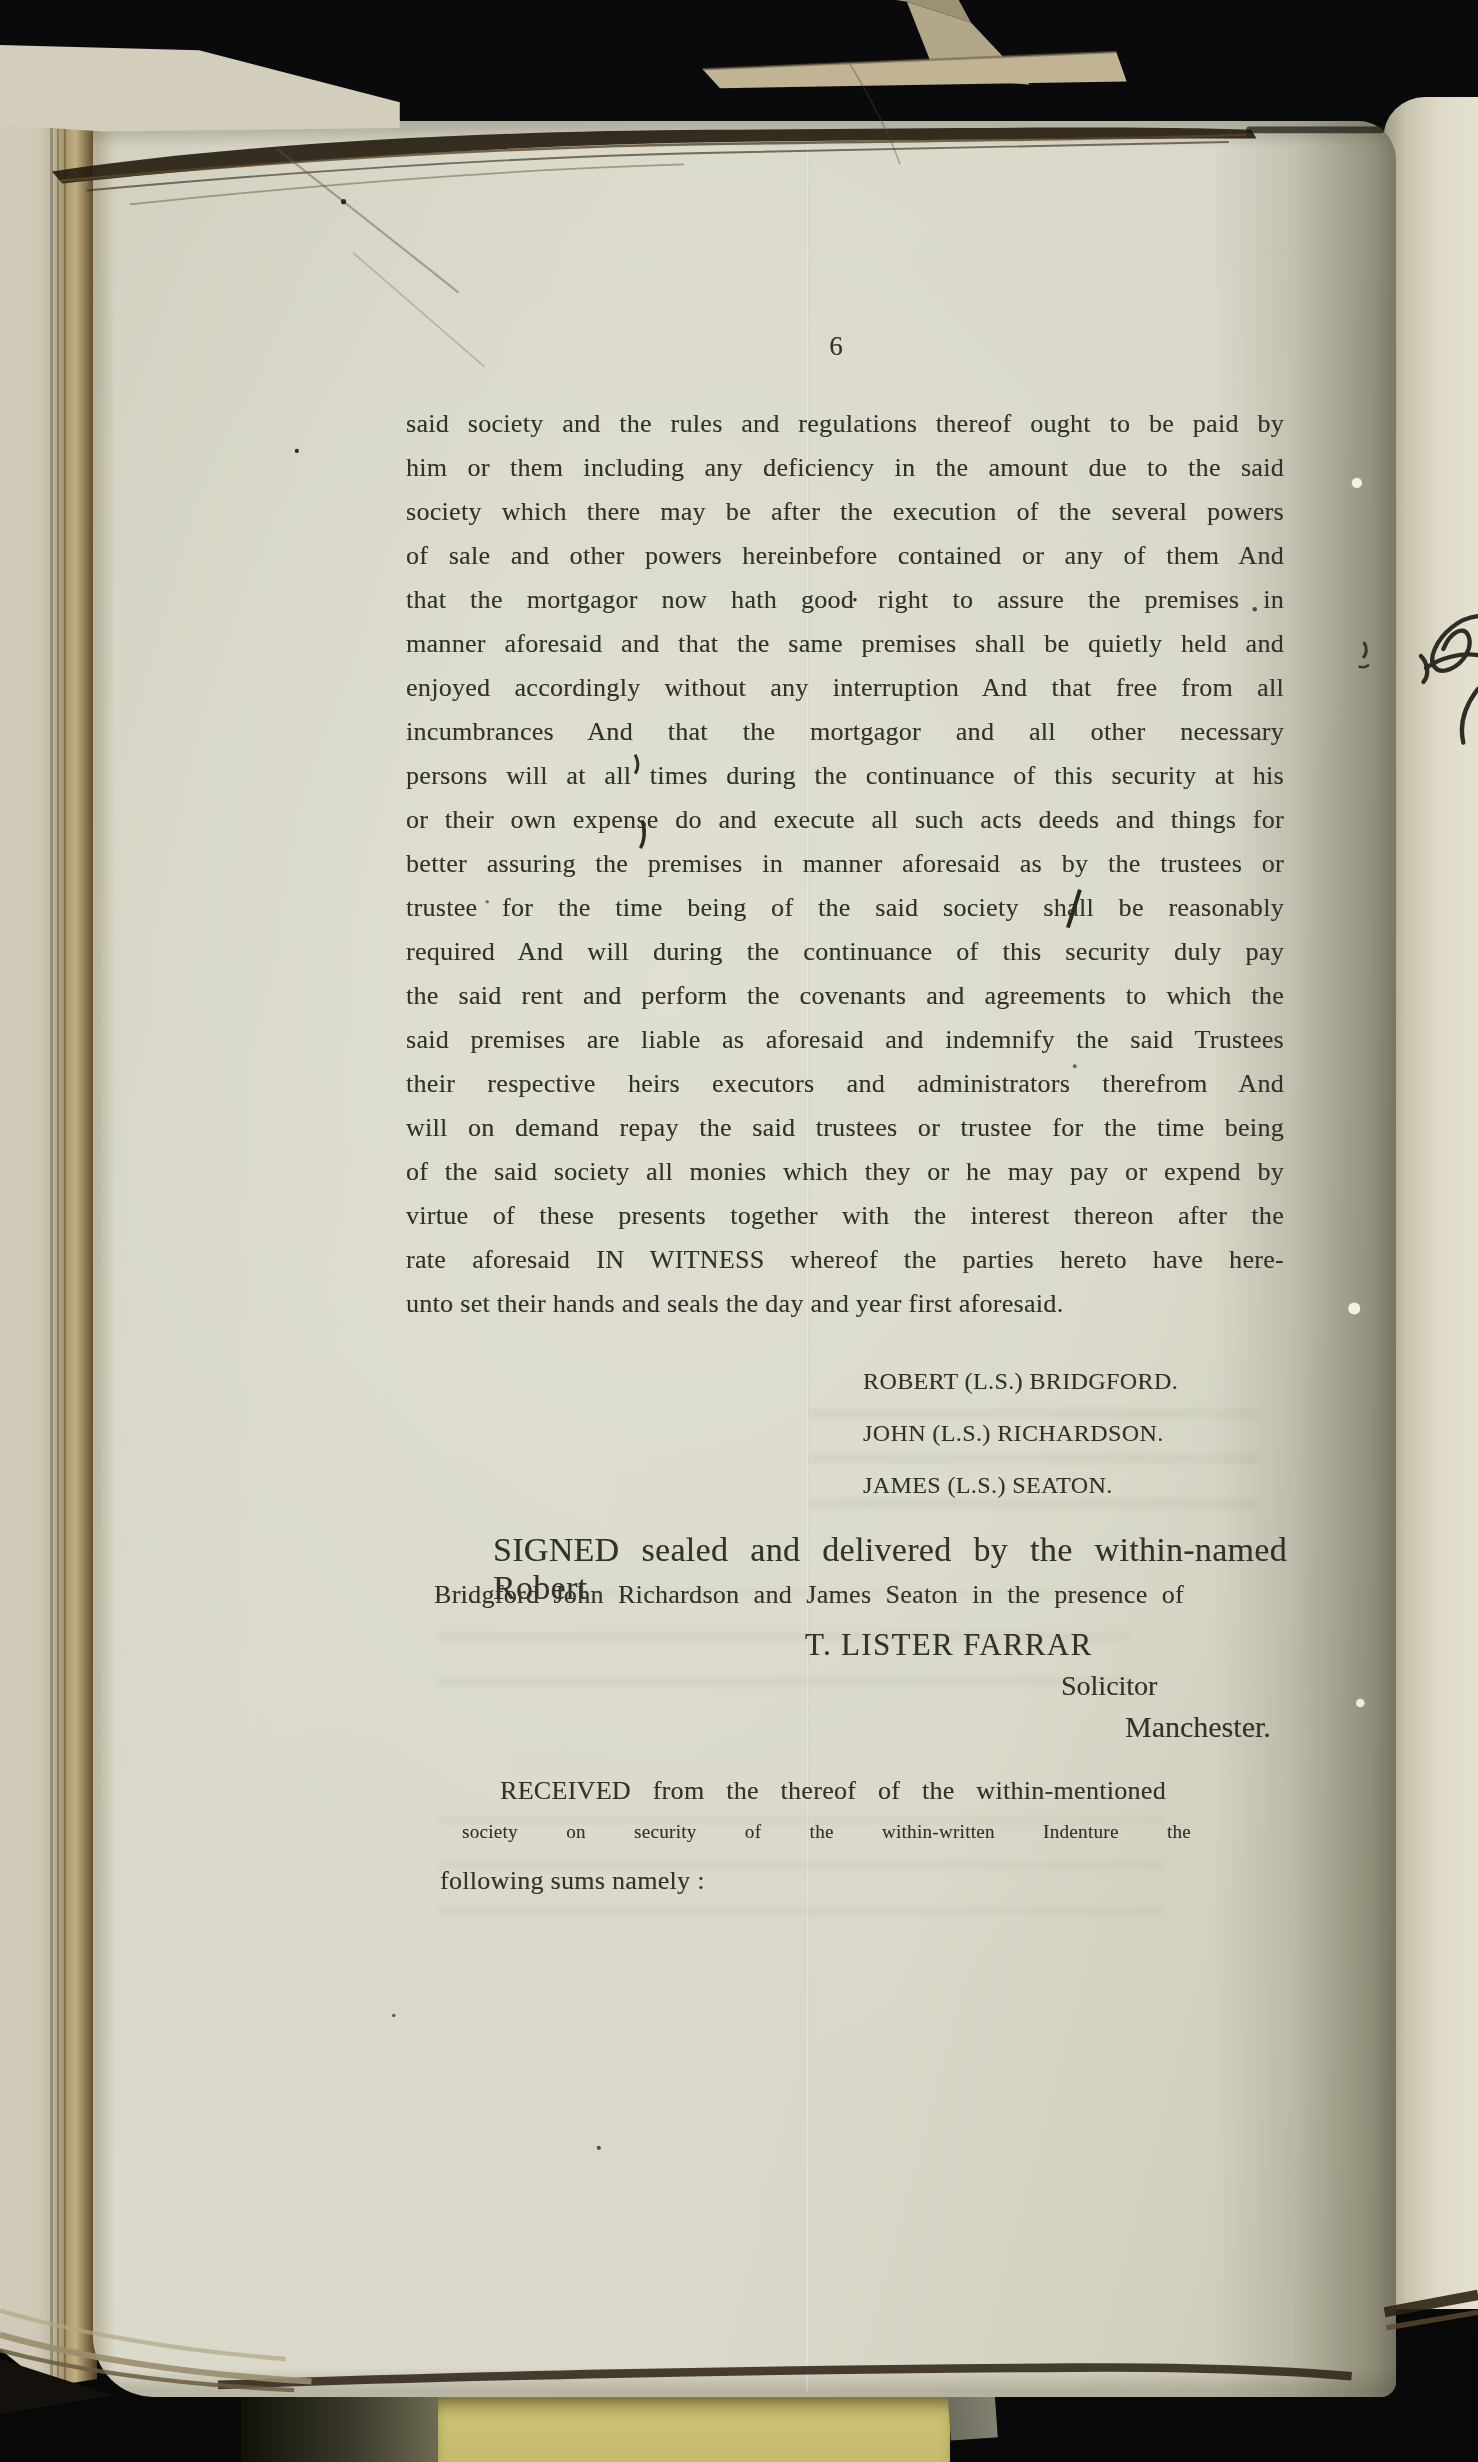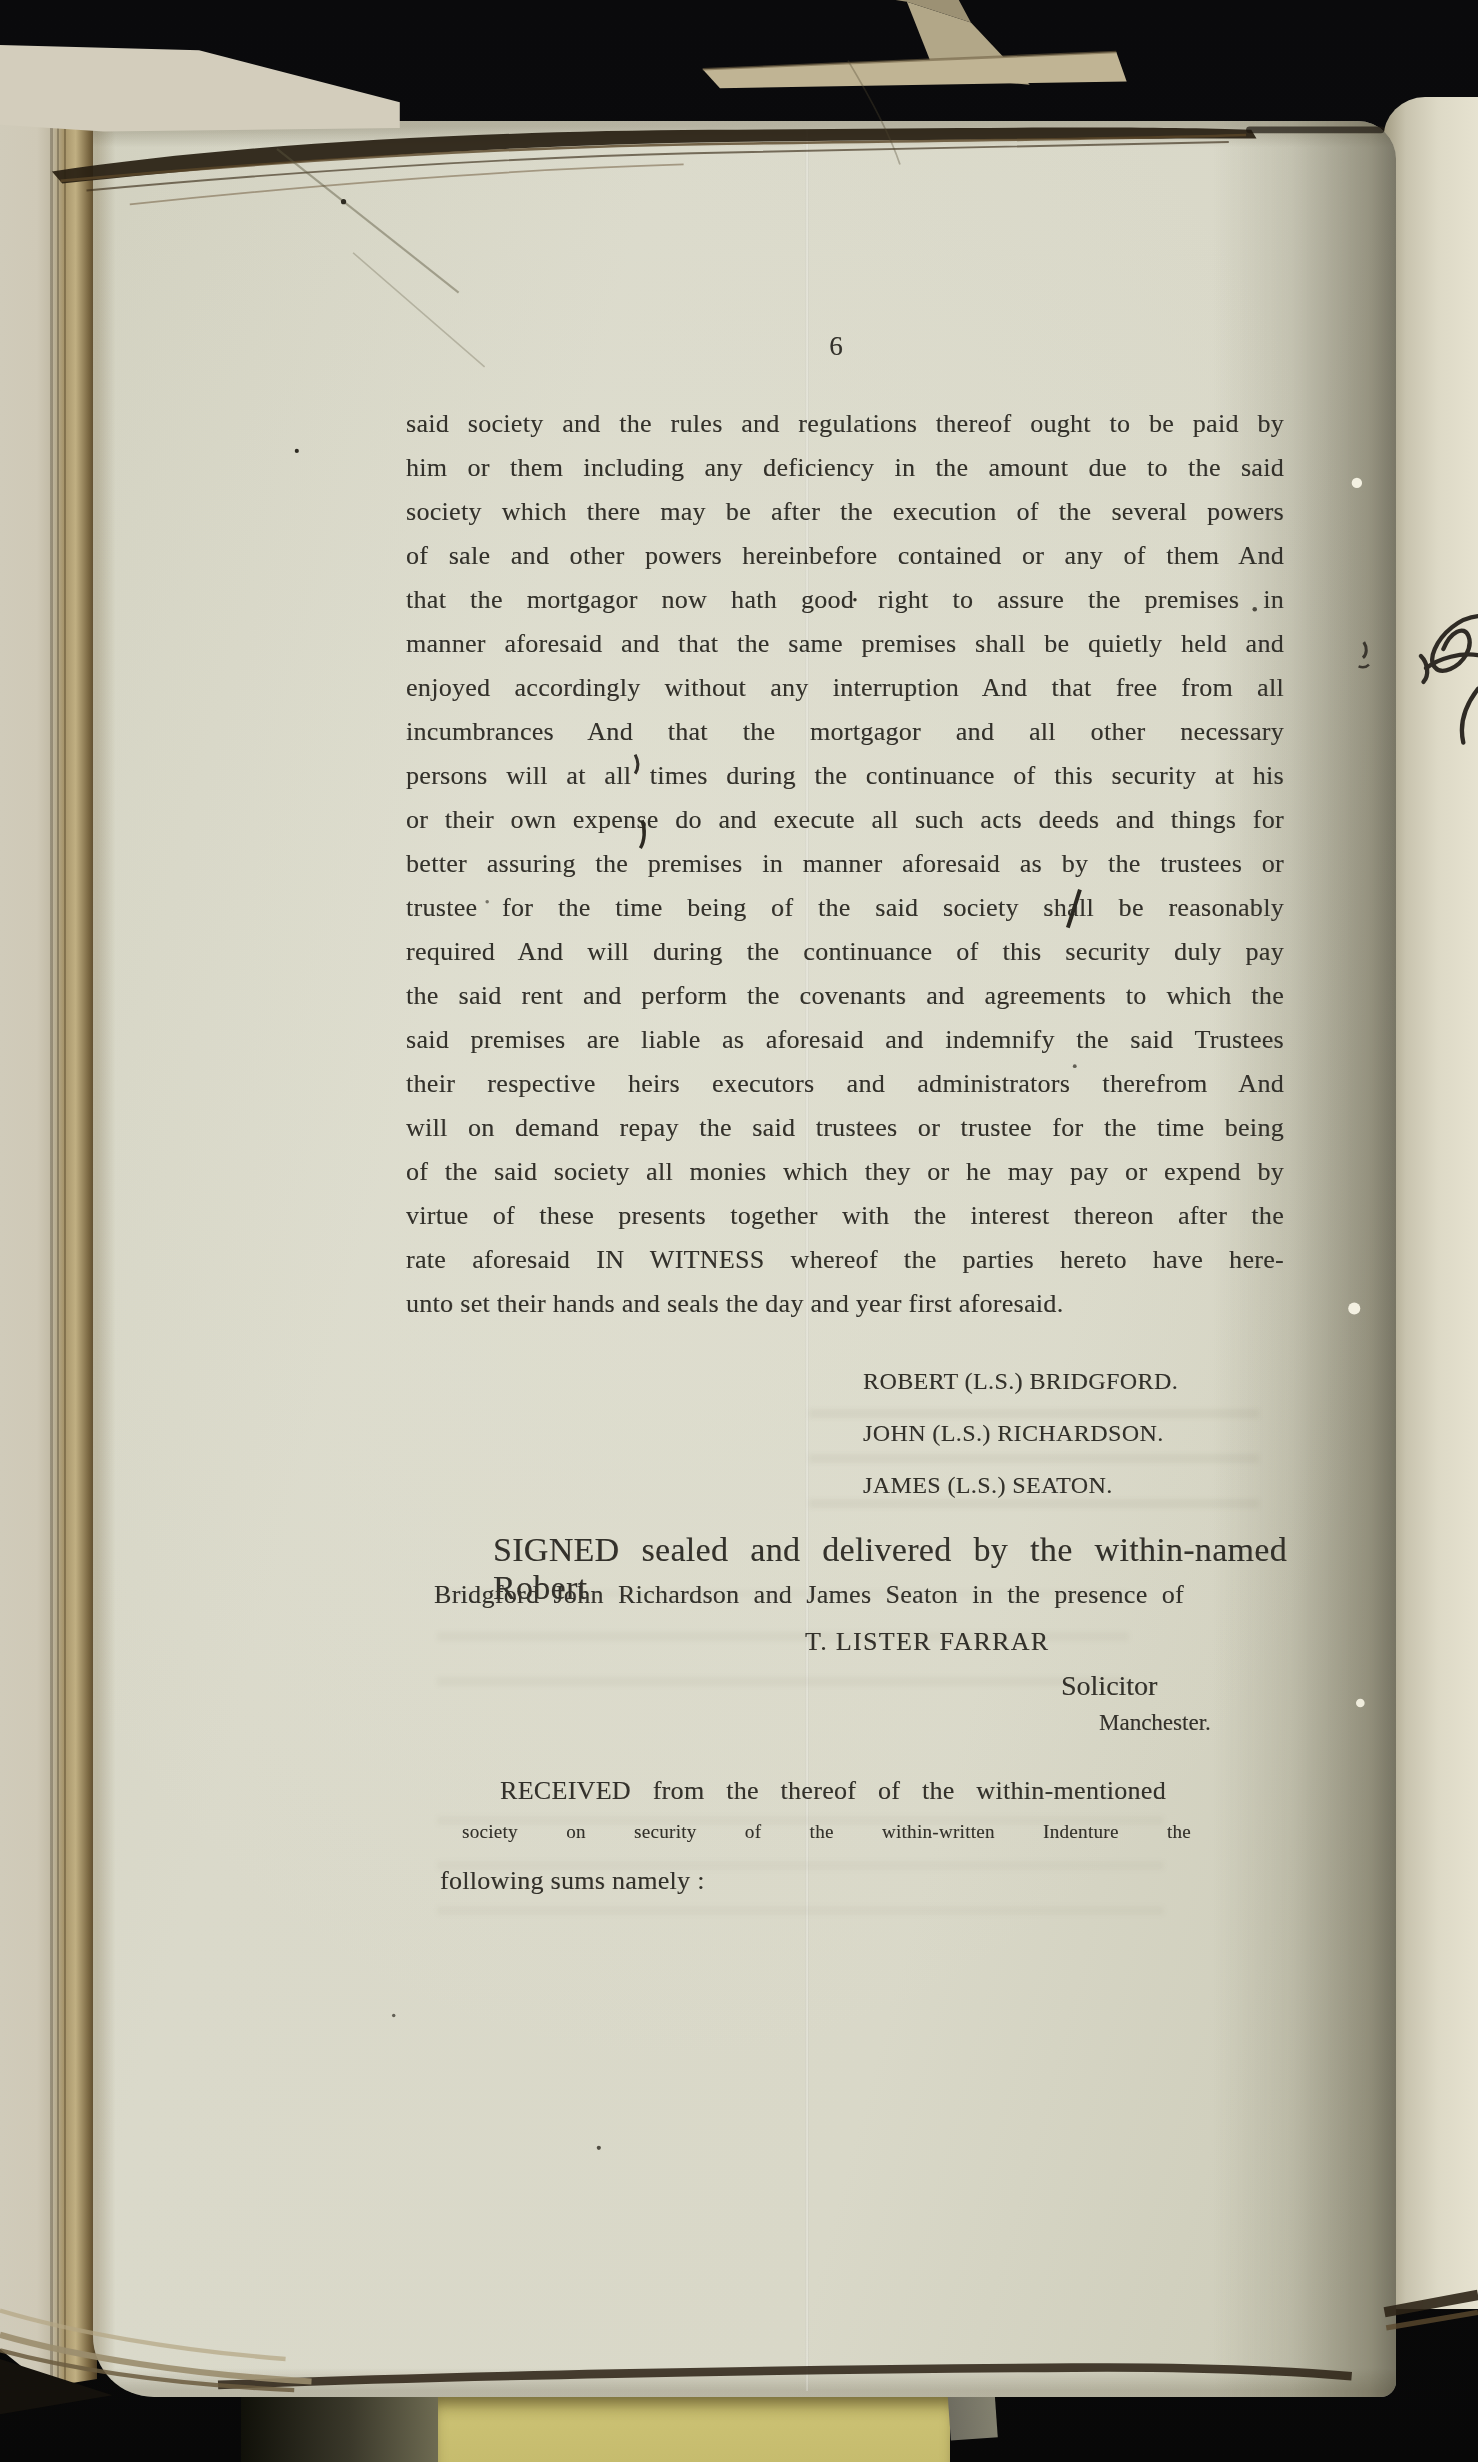--- a/index.html
+++ b/index.html
@@ -67,23 +67,23 @@
     text-shadow:0.3px 0.4px 0.6px rgba(45,42,34,.35);
     white-space:pre-wrap;
   }
   .page-num{ left:805px; top:331px; width:62px; font-size:27px; text-align:center; }
   .body-block{ left:406px; top:402px; width:878px; font-size:26px; line-height:44px; letter-spacing:0.3px; }
   .jline{ text-align:justify; text-align-last:justify; }
   .jline.last{ text-align-last:left; }
   .sig-block{ left:863px; top:1355px; width:415px; font-size:24px; line-height:52px; letter-spacing:0.4px; }
   .att-1{ left:493px; top:1531px; width:794px; font-size:34px; text-align:justify; text-align-last:justify; letter-spacing:0.3px; }
   .att-2{ left:434px; top:1580px; width:750px; font-size:26px; text-align:justify; text-align-last:justify; letter-spacing:0.3px; }
-  .witness-name{ left:805px; top:1627px; font-size:26px; letter-spacing:1.3px; }
+  .witness-name{ left:805px; top:1627px; font-size:31px; letter-spacing:1.3px; }
   .witness-title{ left:1061px; top:1670px; font-size:28px; }
-  .witness-place{ left:1099px; top:1710px; font-size:23px;text-align:right; }
+  .witness-place{ left:1125px; top:1710px; font-size:30px;text-align:right; }
   .rcv-1{ left:500px; top:1776px; width:666px; font-size:26px; text-align:justify; text-align-last:justify; letter-spacing:0.3px; }
   .rcv-2{ left:438px; top:1821px; width:729px; font-size:19px; text-align:justify; text-align-last:justify; letter-spacing:0.3px;margin-left:24px; }
   .rcv-3{ left:440px; top:1866px; font-size:26px; letter-spacing:0.3px; }
 </style>
 </head>
 <body>
 
 <div id="stage">
 
   <div class="note-shadow"></div>

